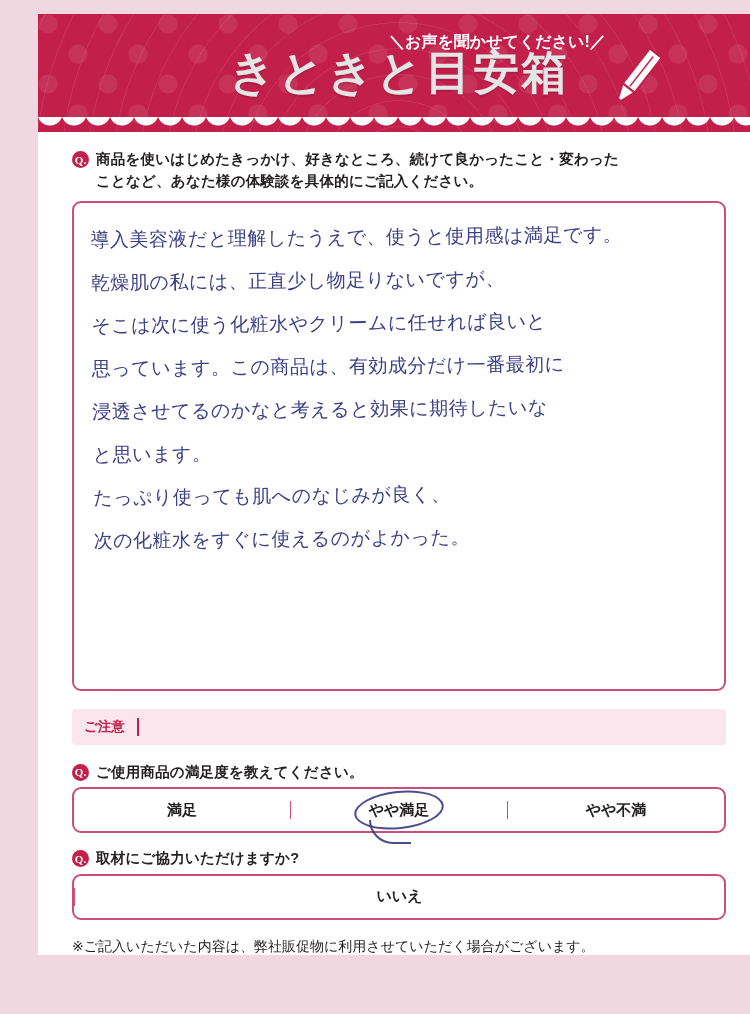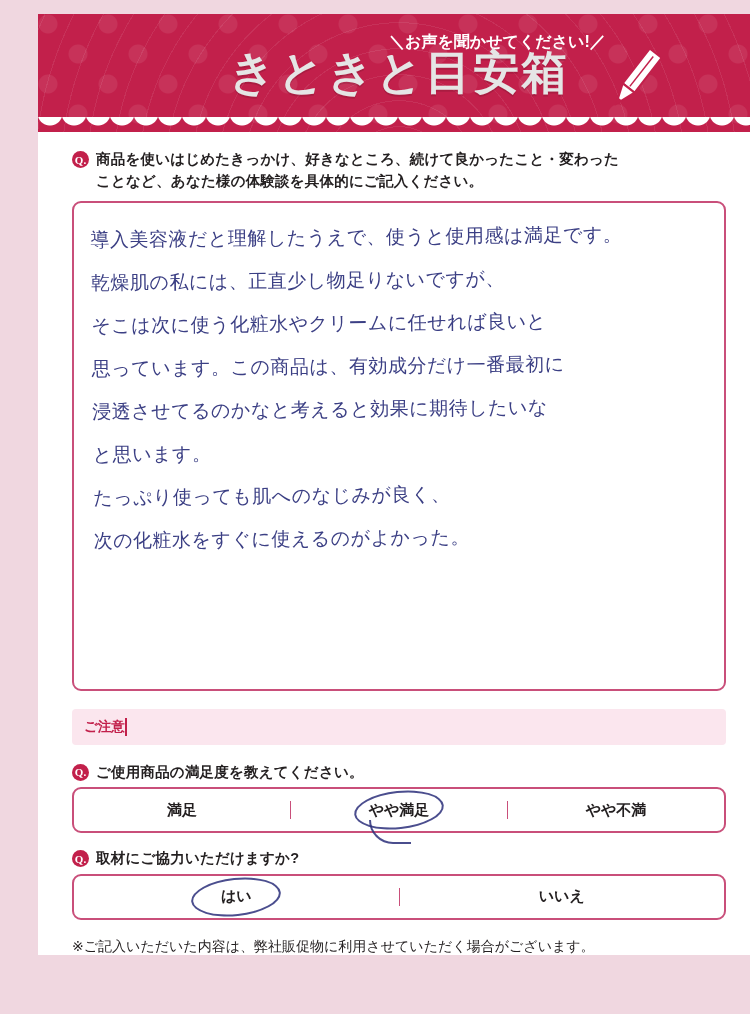--- a/index.html
+++ b/index.html
@@ -139,20 +139,21 @@
     background:#fbe6ee;
     border-radius:4px;
     padding:9px 12px;
     margin-bottom:16px;
   }
   .notice-label{
     flex:0 0 auto;
     color:#c2204b;
     font-size:13.5px;
     font-weight:bold;
+    padding-right:12px;
     border-right:2px solid #c2204b;
     display:flex;align-items:center;
   }
   .notice-text{
     padding-left:12px;
     font-size:13.5px;
     line-height:1.55;
     color:#231f20;
   }
 
@@ -284,24 +285,20 @@
           <span>やや不満</span>
         </div>
       </div>
 
       <div class="q-row q-row-tight">
         <div class="q-badge">Q.</div>
         <div class="q-text">取材にご協力いただけますか?</div>
       </div>
 
       <div class="choice-box">
-        <div class="choice">
-          <span>はい</span>
-          <span class="circle-mark"></span>
-        </div>
         <div class="divider"></div>
         <div class="choice">
           <span>いいえ</span>
         </div>
       </div>
 
       <div class="footnotes">
         <div>※ご記入いただいた内容は、弊社販促物に利用させていただく場合がございます。</div>
 
       </div>

